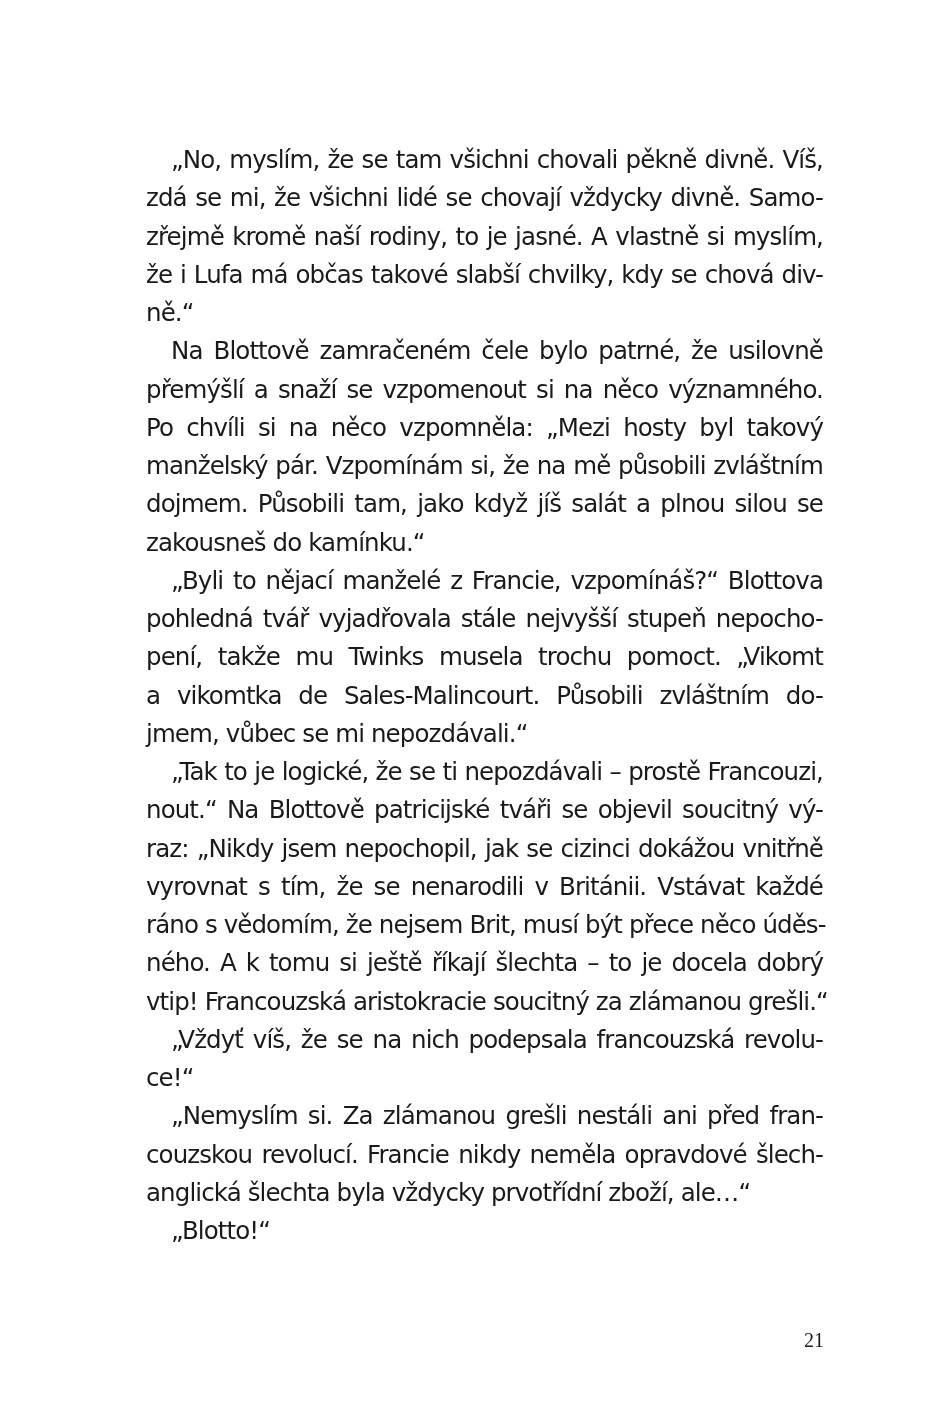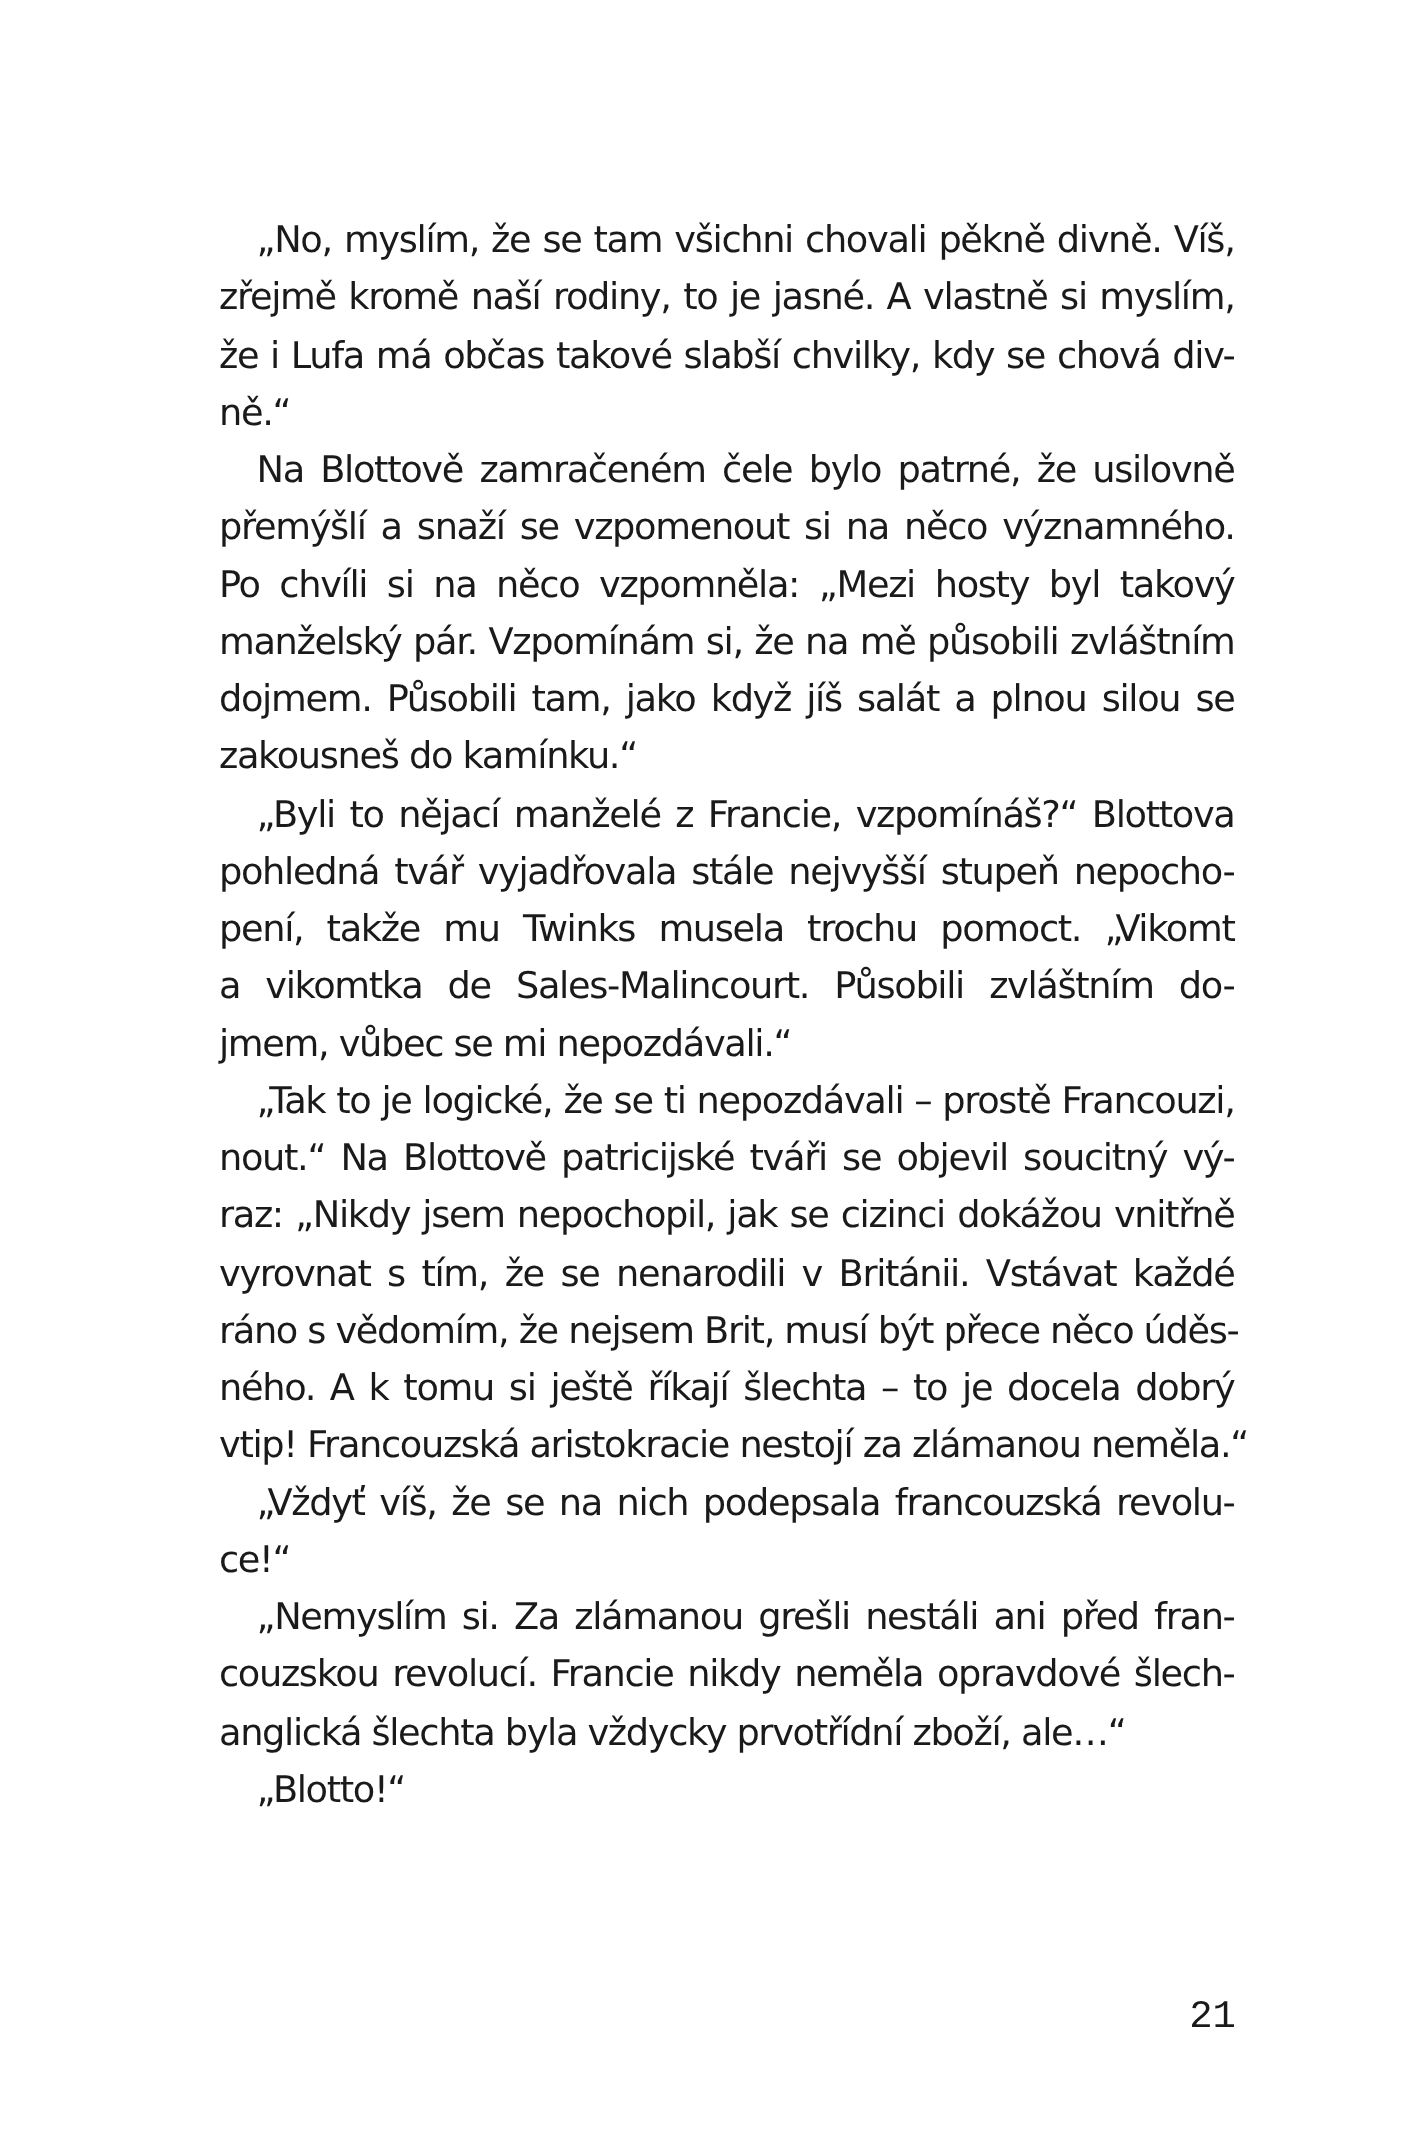--- a/index.html
+++ b/index.html
@@ -13,50 +13,51 @@
   }
   .line {
     display: block; height: 38.25px; line-height: 38.25px;
     white-space: nowrap; text-align: justify; text-align-last: justify;
     overflow: visible;
   }
   .line.last { text-align-last: left; }
   .line.indent { padding-left: 25px; }
   .page-number {
     position: absolute; left: 790px; top: 1329px; width: 34px; text-align: right;
-    font-family: Liberation Mono, monospace; font-size: 26px; color: #1a1a1a;
+    font-family: Liberation Serif, serif; font-size: 20px; color: #1a1a1a;
   }
 </style>
 </head>
 <body>
 
 <div class="page">
   <div class="text-block" id="text-block">
       <span class="line indent">„No, myslím, že se tam všichni chovali pěkně divně. Víš,</span>
+      <span class="line">zdá se mi, že všichni lidé se chovají vždycky divně. Samo-</span>
       <span class="line">zřejmě kromě naší rodiny, to je jasné. A vlastně si myslím,</span>
       <span class="line">že i Lufa má občas takové slabší chvilky, kdy se chová div-</span>
       <span class="line last">ně.“</span>
       <span class="line indent">Na Blottově zamračeném čele bylo patrné, že usilovně</span>
       <span class="line">přemýšlí a snaží se vzpomenout si na něco významného.</span>
       <span class="line">Po chvíli si na něco vzpomněla: „Mezi hosty byl takový</span>
       <span class="line">manželský pár. Vzpomínám si, že na mě působili zvláštním</span>
       <span class="line">dojmem. Působili tam, jako když jíš salát a plnou silou se</span>
       <span class="line last">zakousneš do kamínku.“</span>
       <span class="line indent">„Byli to nějací manželé z Francie, vzpomínáš?“ Blottova</span>
       <span class="line">pohledná tvář vyjadřovala stále nejvyšší stupeň nepocho-</span>
       <span class="line">pení, takže mu Twinks musela trochu pomoct. „Vikomt</span>
       <span class="line">a vikomtka de Sales-Malincourt. Působili zvláštním do-</span>
       <span class="line last">jmem, vůbec se mi nepozdávali.“</span>
       <span class="line indent">„Tak to je logické, že se ti nepozdávali – prostě Francouzi,</span>
       <span class="line">nout.“ Na Blottově patricijské tváři se objevil soucitný vý-</span>
       <span class="line">raz: „Nikdy jsem nepochopil, jak se cizinci dokážou vnitřně</span>
       <span class="line">vyrovnat s tím, že se nenarodili v Británii. Vstávat každé</span>
       <span class="line">ráno s vědomím, že nejsem Brit, musí být přece něco úděs-</span>
       <span class="line">ného. A k tomu si ještě říkají šlechta – to je docela dobrý</span>
-      <span class="line last">vtip! Francouzská aristokracie nestojí za zlámanou neměla.“</span>
+      <span class="line last">vtip! Francouzská aristokracie soucitný za zlámanou grešli.“</span>
       <span class="line indent">„Vždyť víš, že se na nich podepsala francouzská revolu-</span>
       <span class="line last">ce!“</span>
       <span class="line indent">„Nemyslím si. Za zlámanou grešli nestáli ani před fran-</span>
       <span class="line">couzskou revolucí. Francie nikdy neměla opravdové šlech-</span>
       <span class="line last">anglická šlechta byla vždycky prvotřídní zboží, ale…“</span>
       <span class="line indent last">„Blotto!“</span>
     </div>
   <div class="page-number">21</div>
 </div>
 

